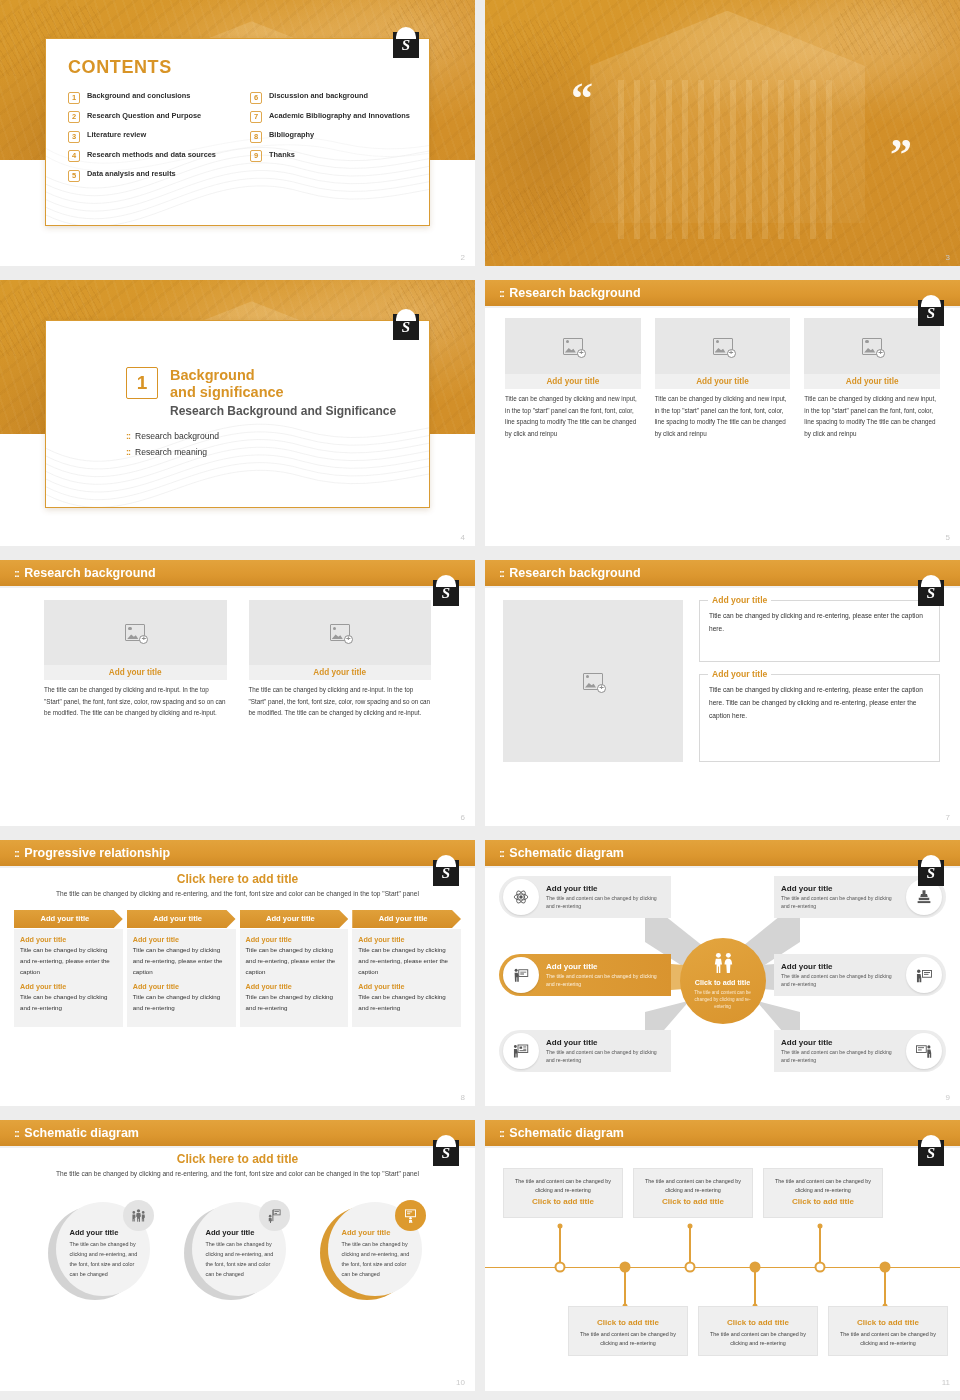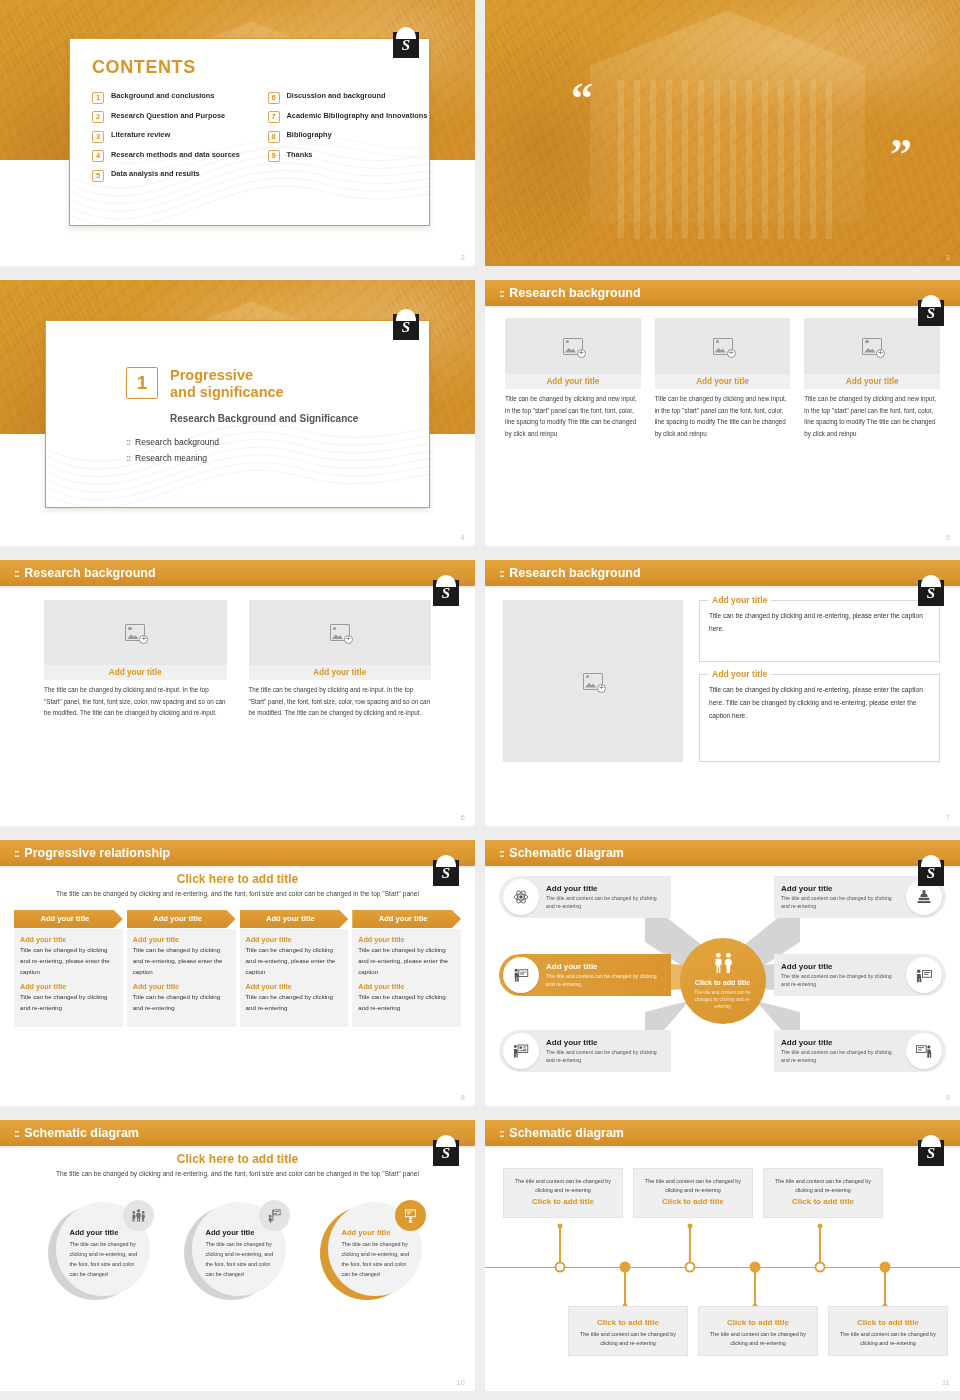--- a/index.html
+++ b/index.html
@@ -93,21 +93,21 @@
     color:#fff; font-size:10.5px; font-weight:bold; line-height:1.85;
   }
 
   
   .sec-num{
     width:32px; height:32px; border:1.6px solid #d89426; color:#d89426;
     font-size:19px; font-weight:bold; display:flex; align-items:center;
     justify-content:center; border-radius:2px;
   }
   .sec-title{ color:#d89426; font-size:14.5px; font-weight:bold; line-height:1.17; }
-  .sec-sub{ font-size:10px; color:#555; margin-top:12px; font-weight:bold;}
+  .sec-sub{ font-size:12px; color:#555; margin-top:3px; font-weight:bold;}
   .sec-bullets{ margin-top:13px; display:flex; flex-direction:column; gap:6px; }
   .sec-bullet{ font-size:8.6px; color:#333; display:flex; gap:5px; align-items:center;}
   .dd{ color:#d89426; font-weight:bold; font-size:9px; letter-spacing:-1px;}
 
   
   .hdr{
     position:absolute; left:0; top:0; right:0; height:26px;
     background:linear-gradient(180deg,#e3a33c 0%,#dc972f 60%,#d08b26 100%);
     display:flex; align-items:center; padding-left:14px;
   }
@@ -240,21 +240,21 @@
 <div class="grid">
 
   <div class="slide">
     <div class="orangebg">
       <div class="bldg"></div>
       <div class="bldg2"></div>
       <div class="frond" style="left:-20px;top:6px;"></div>
       <div class="frond" style="right:-30px;top:-10px;"></div>
     </div>
     <div style="position:absolute;left:0;right:0;bottom:0;height:40%;background:#fff;"></div>
-    <div class="card" style="left:45px;top:38px;right:45px;bottom:40px;margin-left:24px;">
+    <div class="card" style="left:45px;top:38px;right:45px;bottom:40px;">
       <svg class="wave" viewBox="0 0 390 90" preserveAspectRatio="none">
         <g fill="none" stroke="#d9d9d9" stroke-width=".45">
           <path d="M0,52 C70,86 120,10 200,34 C270,54 320,12 390,30"></path>
           <path d="M0,58 C70,92 120,16 200,40 C270,60 320,18 390,36"></path>
           <path d="M0,64 C70,98 120,22 200,46 C270,66 320,24 390,42"></path>
           <path d="M0,70 C70,104 120,28 200,52 C270,72 320,30 390,48"></path>
           <path d="M0,76 C70,110 120,34 200,58 C270,78 320,36 390,54"></path>
           <path d="M0,82 C70,116 120,40 200,64 C270,84 320,42 390,60"></path>
         </g>
         <g fill="none" stroke="#e2e2e2" stroke-width=".4">
@@ -342,21 +342,21 @@
           <path d="M0,56 C70,92 120,18 200,42 C270,62 320,20 390,38"></path>
           <path d="M0,62 C70,98 120,24 200,48 C270,68 320,26 390,44"></path>
           <path d="M0,68 C70,104 120,30 200,54 C270,74 320,32 390,50"></path>
           <path d="M0,74 C70,110 120,36 200,60 C270,80 320,38 390,56"></path>
           <path d="M0,80 C70,116 120,42 200,66 C270,86 320,44 390,62"></path>
         </g>
       </svg>
       <div style="position:relative;padding:46px 0 0 80px;display:flex;gap:12px;">
         <div class="sec-num">1</div>
         <div>
-          <div class="sec-title">Progressive</div>
+          <div class="sec-title">Background</div>
           <div class="sec-title">and significance</div>
           <div class="sec-sub">Research Background and Significance</div>
         </div>
       </div>
       <div class="sec-bullets" style="position:relative;padding-left:80px;">
         <div class="sec-bullet">
           <span class="dd">::</span>
           <span>Research background</span>
         </div>
         <div class="sec-bullet">

